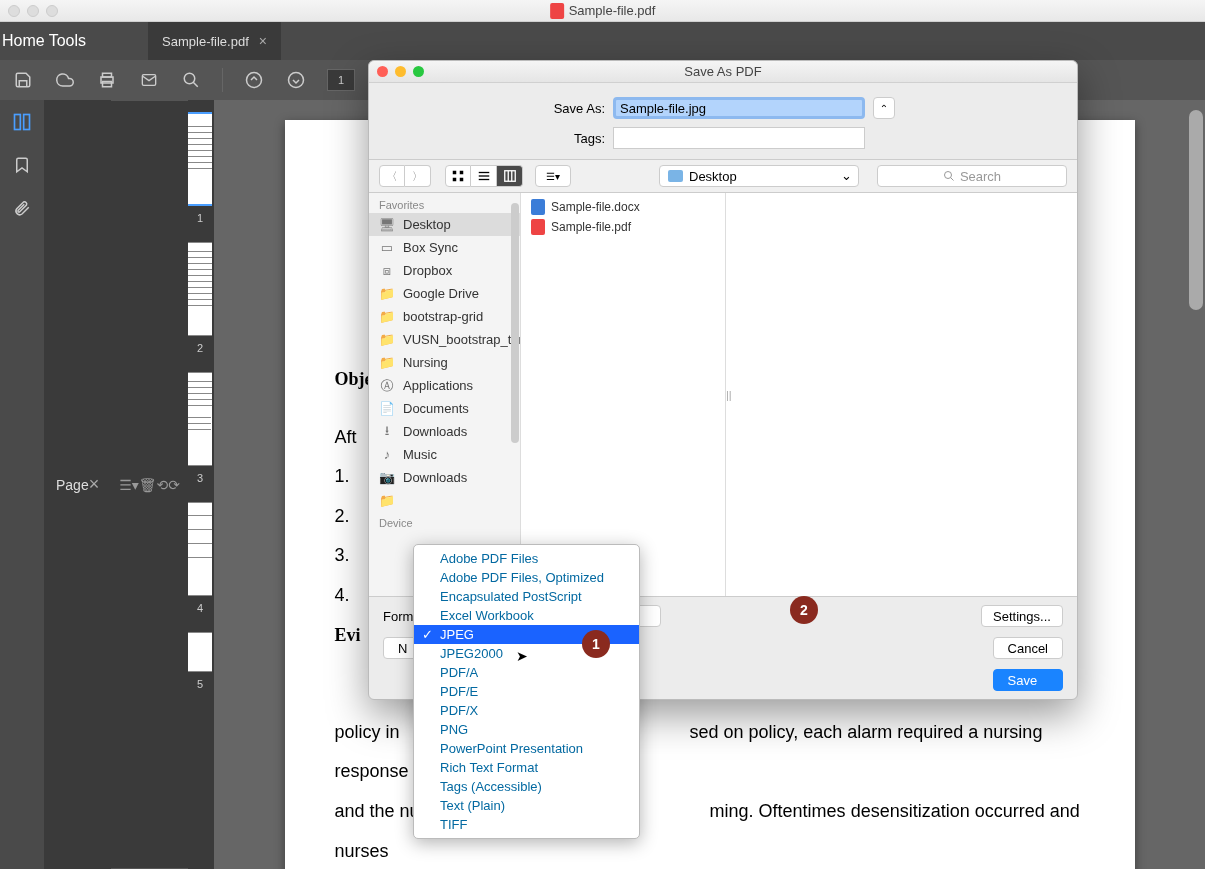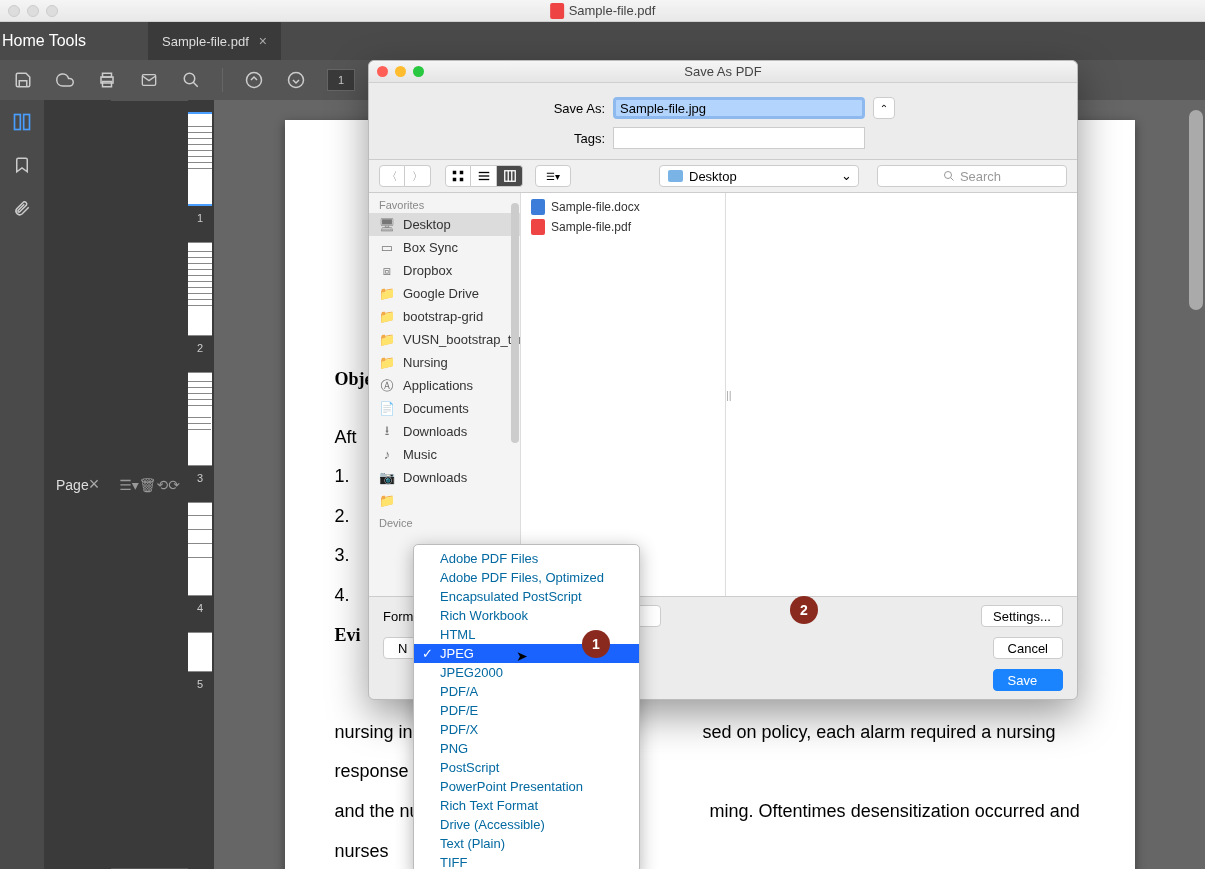--- a/index.html
+++ b/index.html
@@ -276,21 +276,21 @@
     <div class="papersc">
       <div style="height:200px"></div>
       <h3>Objectives</h3>
       <p>Aft</p>
       <p>1.</p>
       <p>2.</p>
       <p>3.</p>
       <p>4.</p>
       <h3>Evi</h3>
       <p style="text-indent:40px">hos</p>
-      <p><span>nursing in</span><span style="display:inline-block;width:290px"></span><span>sed on policy, each alarm required a nursing response</span></p>
+      <p><span>policy in</span><span style="display:inline-block;width:290px"></span><span>sed on policy, each alarm required a nursing response</span></p>
       <p><span>and the nu</span><span style="display:inline-block;width:290px"></span><span>ming. Oftentimes desensitization occurred and nurses</span></p>
 
     </div>
     <div class="vscroll"></div>
   </div>
 </div>
 
 <div class="dialog">
   <div class="dlg-titlebar">
     <div class="dlg-traffic">
@@ -438,32 +438,30 @@
         <div class="btn primary">Save</div>
       </div>
     </div>
   </div>
 </div>
 
 <div class="format-popup">
   <div class="fp-item">Adobe PDF Files</div>
   <div class="fp-item">Adobe PDF Files, Optimized</div>
   <div class="fp-item">Encapsulated PostScript</div>
-  <div class="fp-item">Rich Workbook</div>
-  <div class="fp-item">HTML</div>
+  <div class="fp-item">Excel Workbook</div>
   <div class="fp-item sel">JPEG</div>
   <div class="fp-item">JPEG2000</div>
   <div class="fp-item">PDF/A</div>
   <div class="fp-item">PDF/E</div>
   <div class="fp-item">PDF/X</div>
   <div class="fp-item">PNG</div>
-  <div class="fp-item">PostScript</div>
   <div class="fp-item">PowerPoint Presentation</div>
   <div class="fp-item">Rich Text Format</div>
-  <div class="fp-item">Drive (Accessible)</div>
+  <div class="fp-item">Tags (Accessible)</div>
   <div class="fp-item">Text (Plain)</div>
   <div class="fp-item">TIFF</div>
 
 </div>
 
 <div class="badge" style="left:582px;top:630px">1</div>
 <div class="badge" style="left:790px;top:596px">2</div>
 <div class="cursor-arrow">➤</div>
 
 </body></html>

